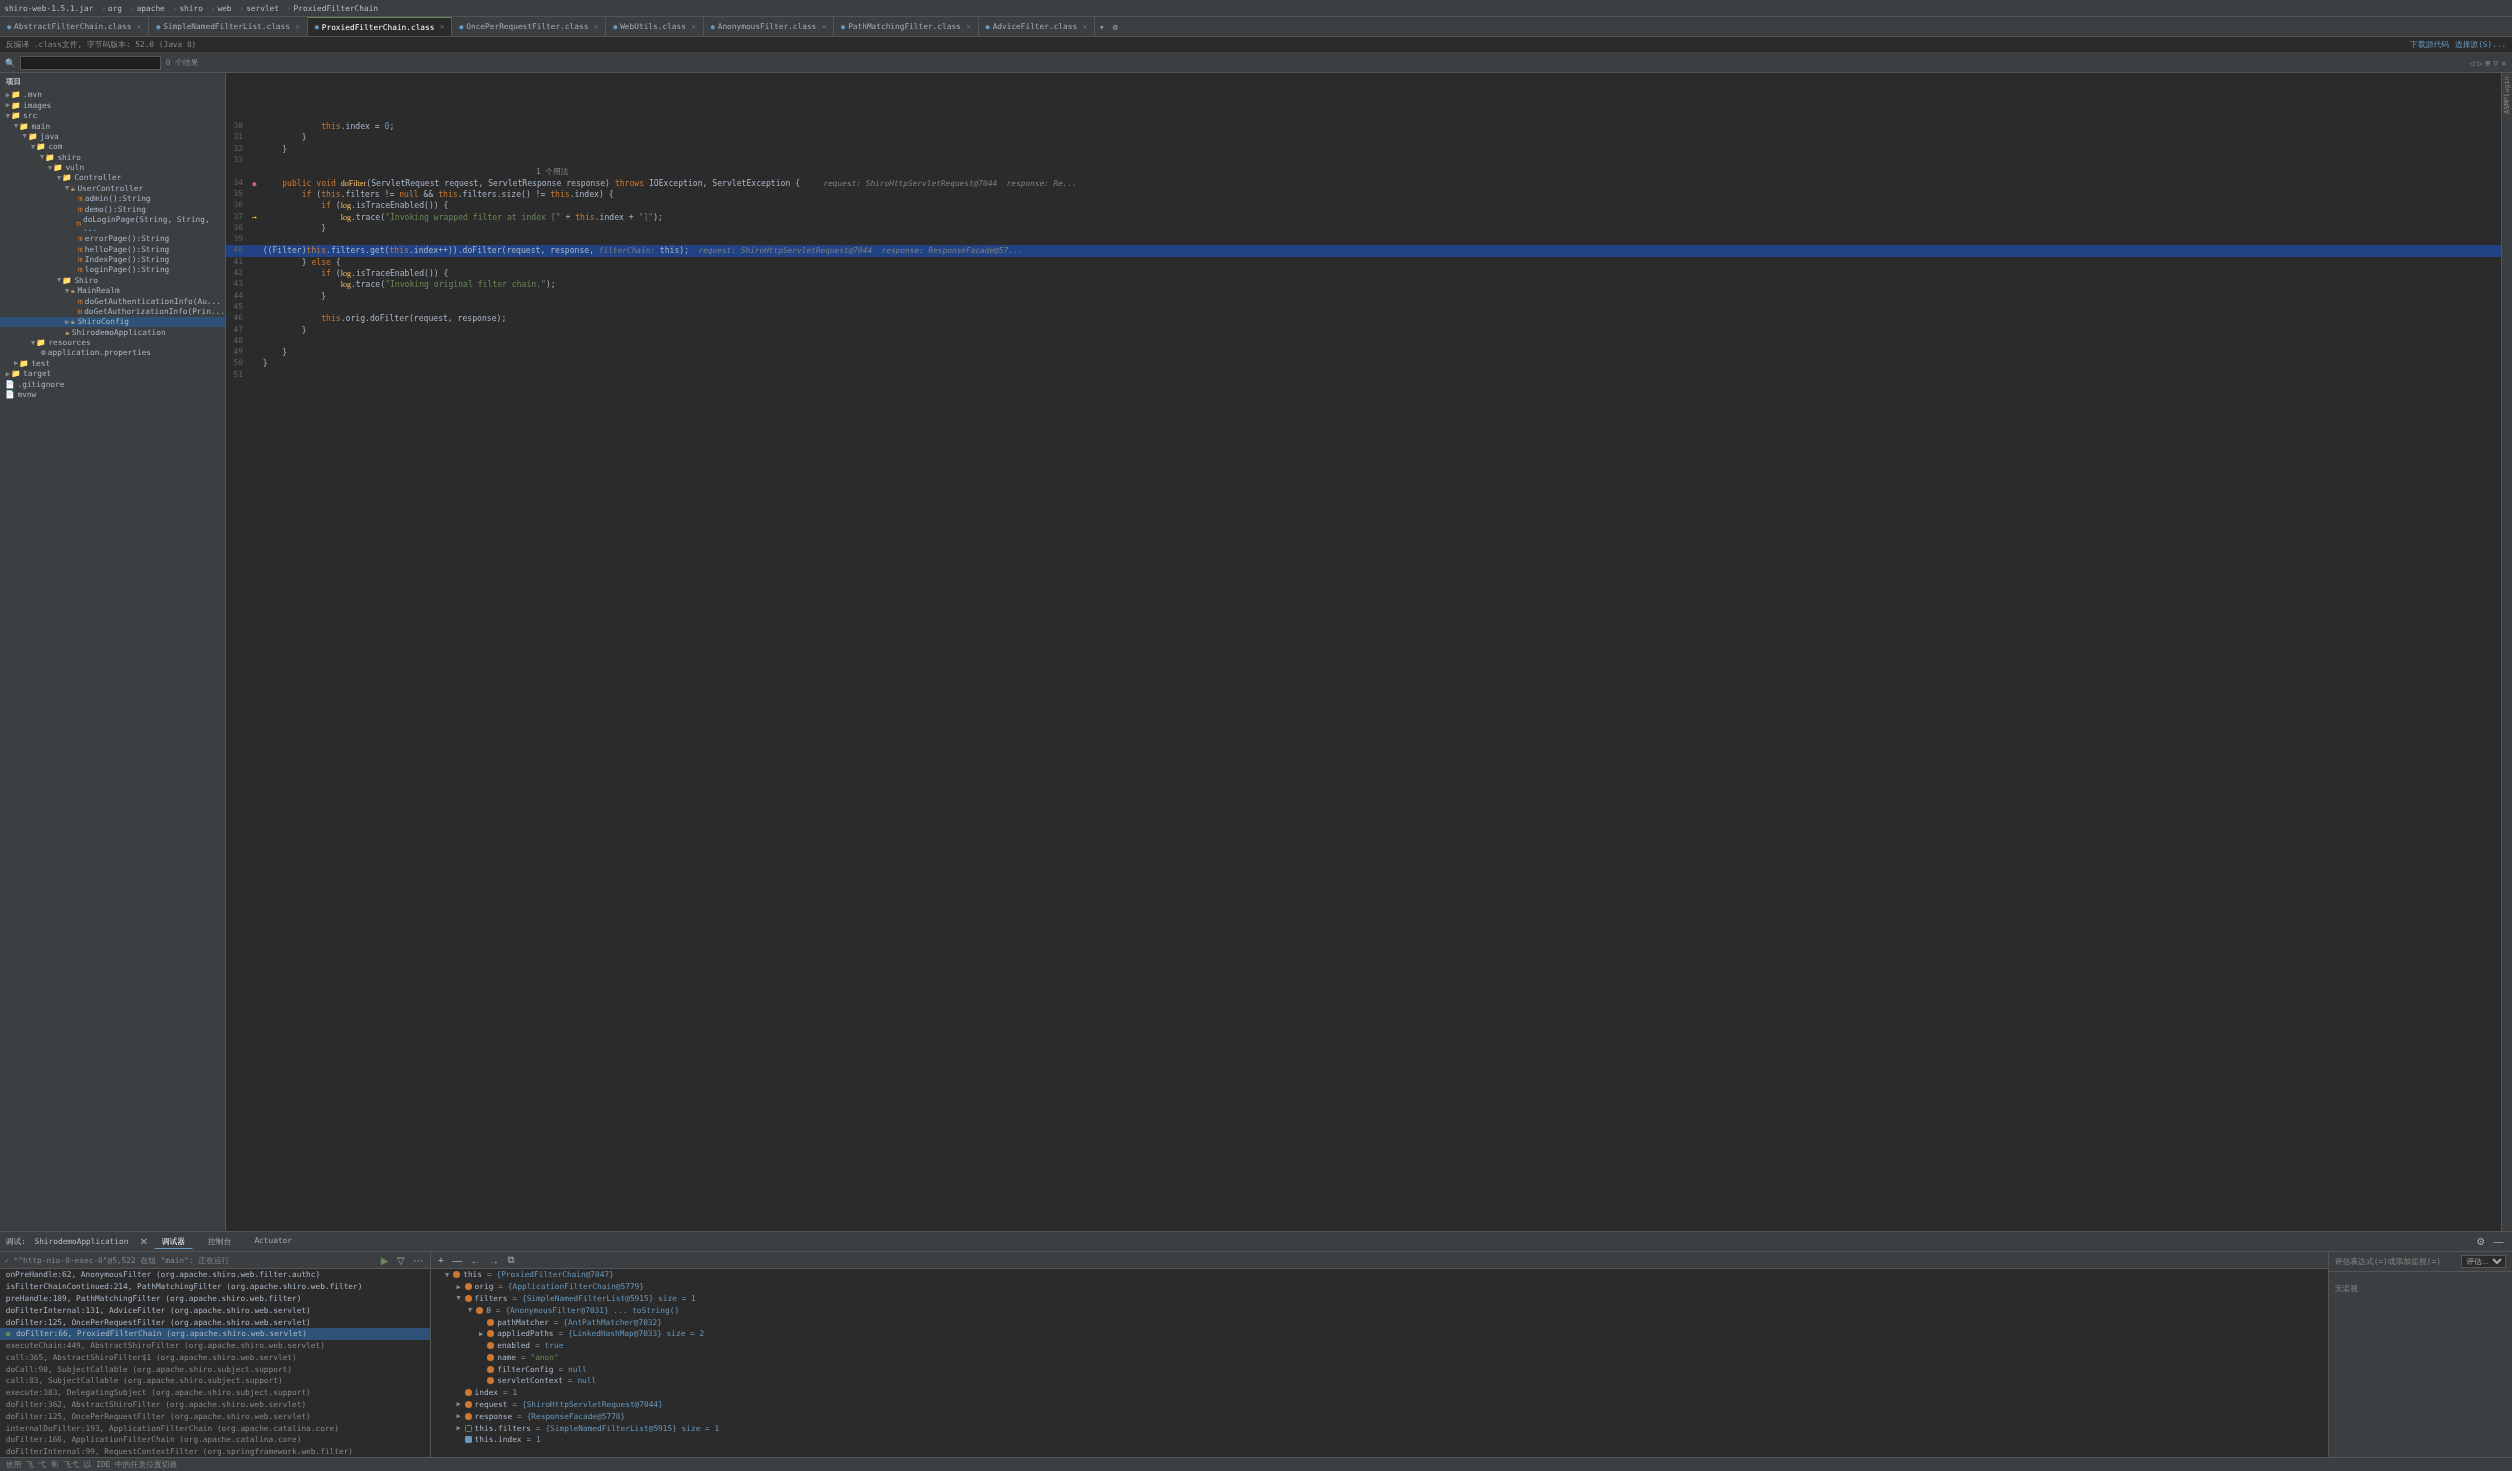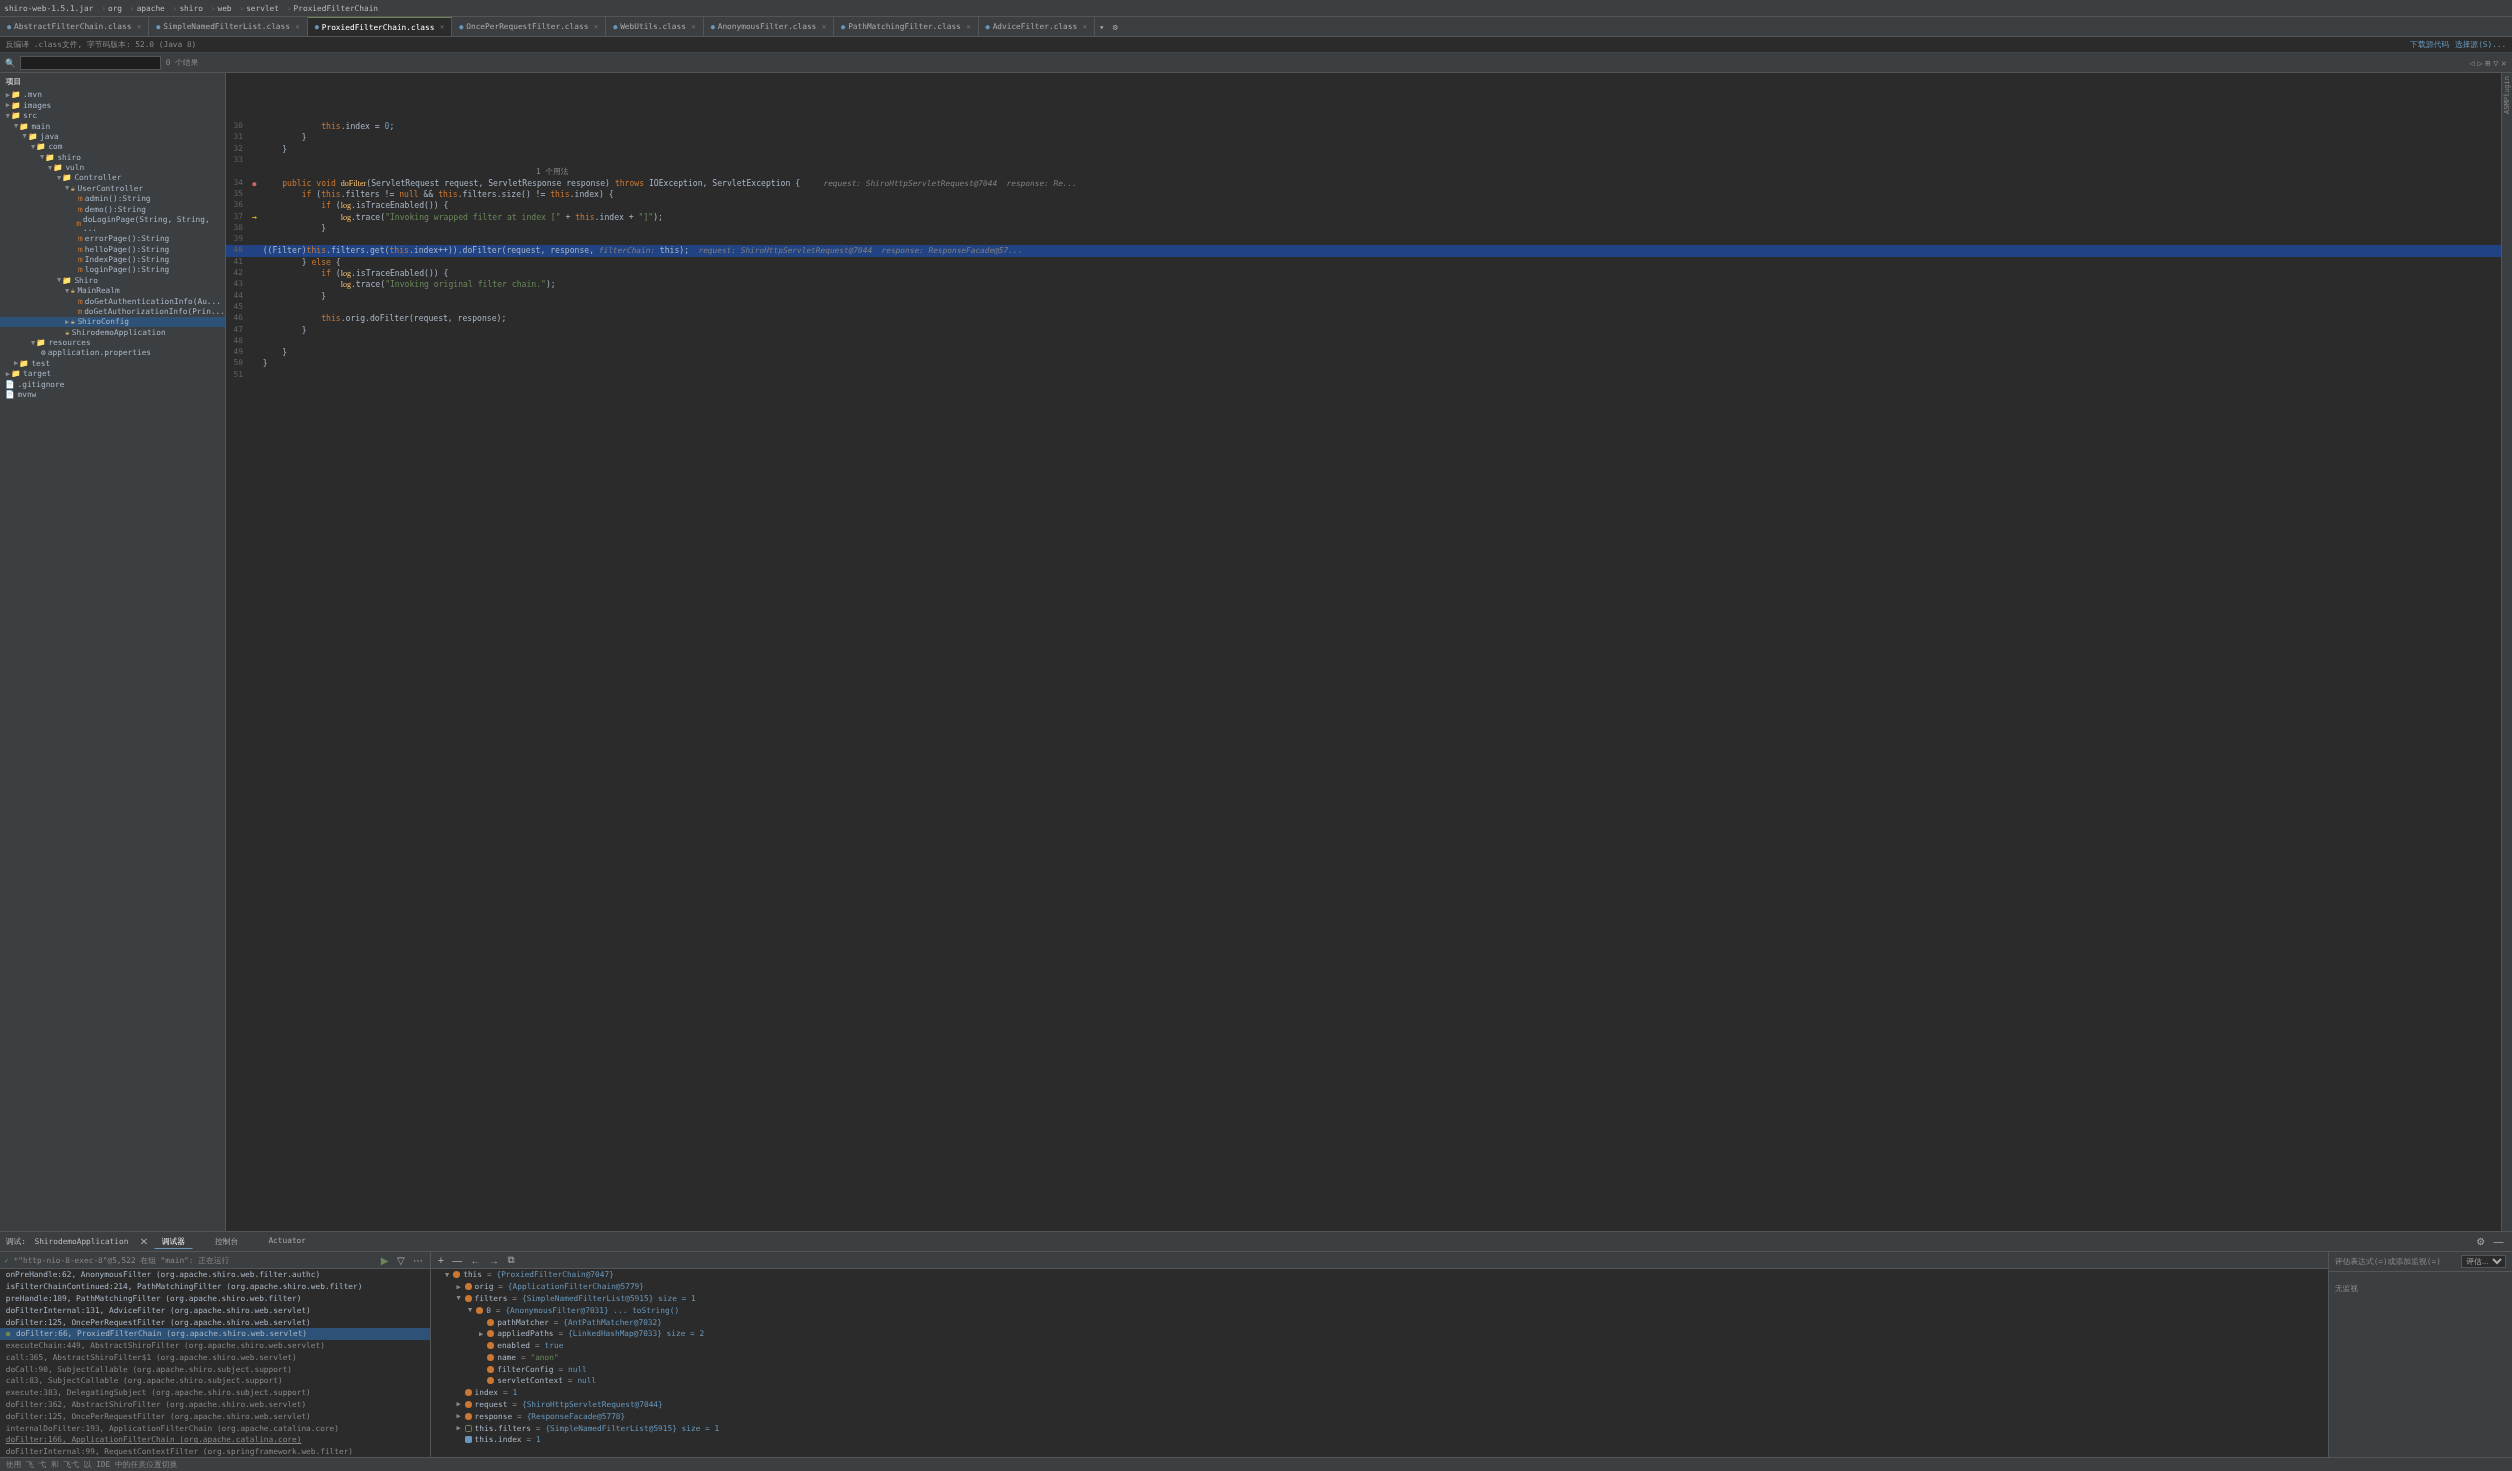--- a/index.html
+++ b/index.html
@@ -246,21 +246,21 @@
       font-size: 10px;
       padding: 1.4px 2.8px;
     }
     .debug-title {
       color: #bbb;
       font-size: 7.8px;
       margin-right: 5.7px;
     }
     .debug-tabs {
       display: flex;
-      gap: 14px;
+      gap: 7px;
     }
     .debug-tab {
       padding: 1.4px 7px;
       font-size: 7.8px;
       color: #aaa;
       cursor: pointer;
       border: 0.7px solid transparent;
     }
     .debug-tab.active {
       color: #fff;
@@ -854,21 +854,21 @@
       <div class="stack-item">
         <span class="tree-label" style="color:#888;">doFilter:362, AbstractShiroFilter (org.apache.shiro.web.servlet)</span>
       </div>
       <div class="stack-item">
         <span class="tree-label" style="color:#888;">doFilter:125, OncePerRequestFilter (org.apache.shiro.web.servlet)</span>
       </div>
       <div class="stack-item">
         <span class="tree-label" style="color:#888;">internalDoFilter:193, ApplicationFilterChain (org.apache.catalina.core)</span>
       </div>
       <div class="stack-item">
-        <span class="tree-label" style="color:#888;text-decoration:underline;">doFilter:166, ApplicationFilterChain (org.apache.catalina.core)</span>
+        <span class="tree-label" style="color:#888;">doFilter:166, ApplicationFilterChain (org.apache.catalina.core)</span>
       </div>
       <div class="stack-item">
         <span class="tree-label" style="color:#888;">doFilterInternal:99, RequestContextFilter (org.springframework.web.filter)</span>
       </div>
     </div>
 
     <div class="vars-panel">
       <div class="vars-toolbar">
         <div style="display:flex; gap:2.8px;">
           <button class="debug-btn">+</button>

